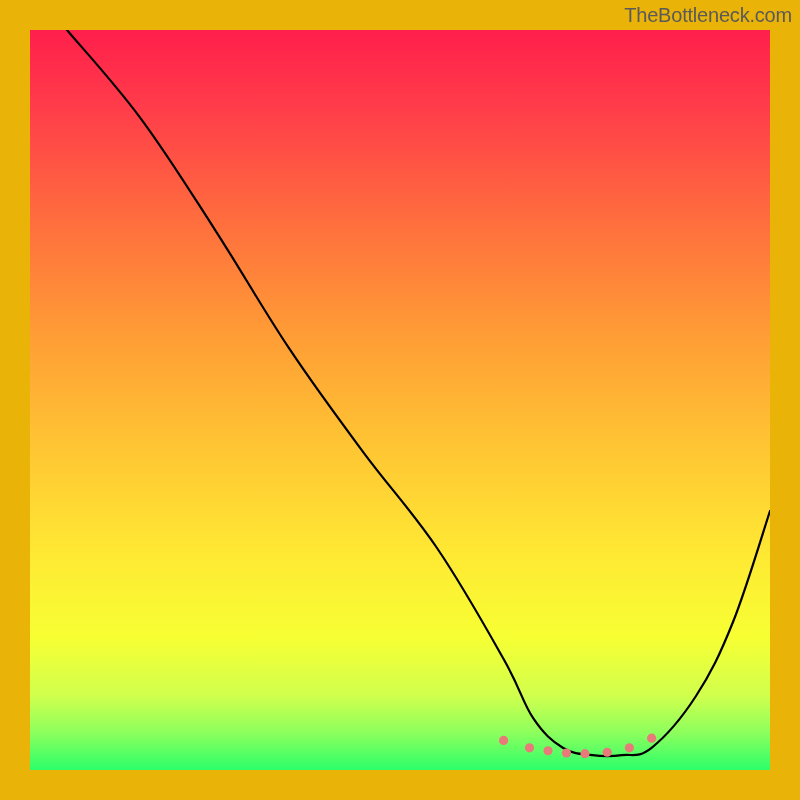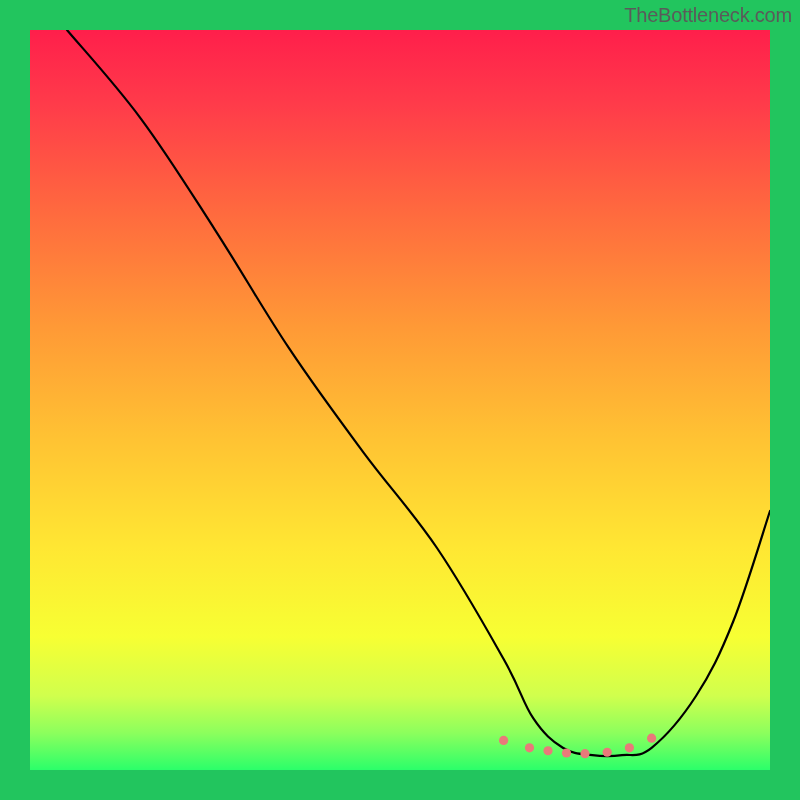--- a/index.html
+++ b/index.html
@@ -1,20 +1,20 @@
 <!DOCTYPE html>
 <html><head>
 <meta charset="utf-8">
 <style>
   * { margin: 0; padding: 0; box-sizing: border-box; }
   html, body { width: 800px; height: 800px; overflow: hidden; background: #000; }
   .container {
     width: 800px;
     height: 800px;
-    background: #22c55e;
+    background: #eab308;
     position: relative;
   }
   .watermark {
     position: absolute;
     top: 4px;
     right: 8px;
     font-family: Arial, sans-serif;
     font-size: 20px;
     font-weight: 500;
     color: #5a5a5a;

